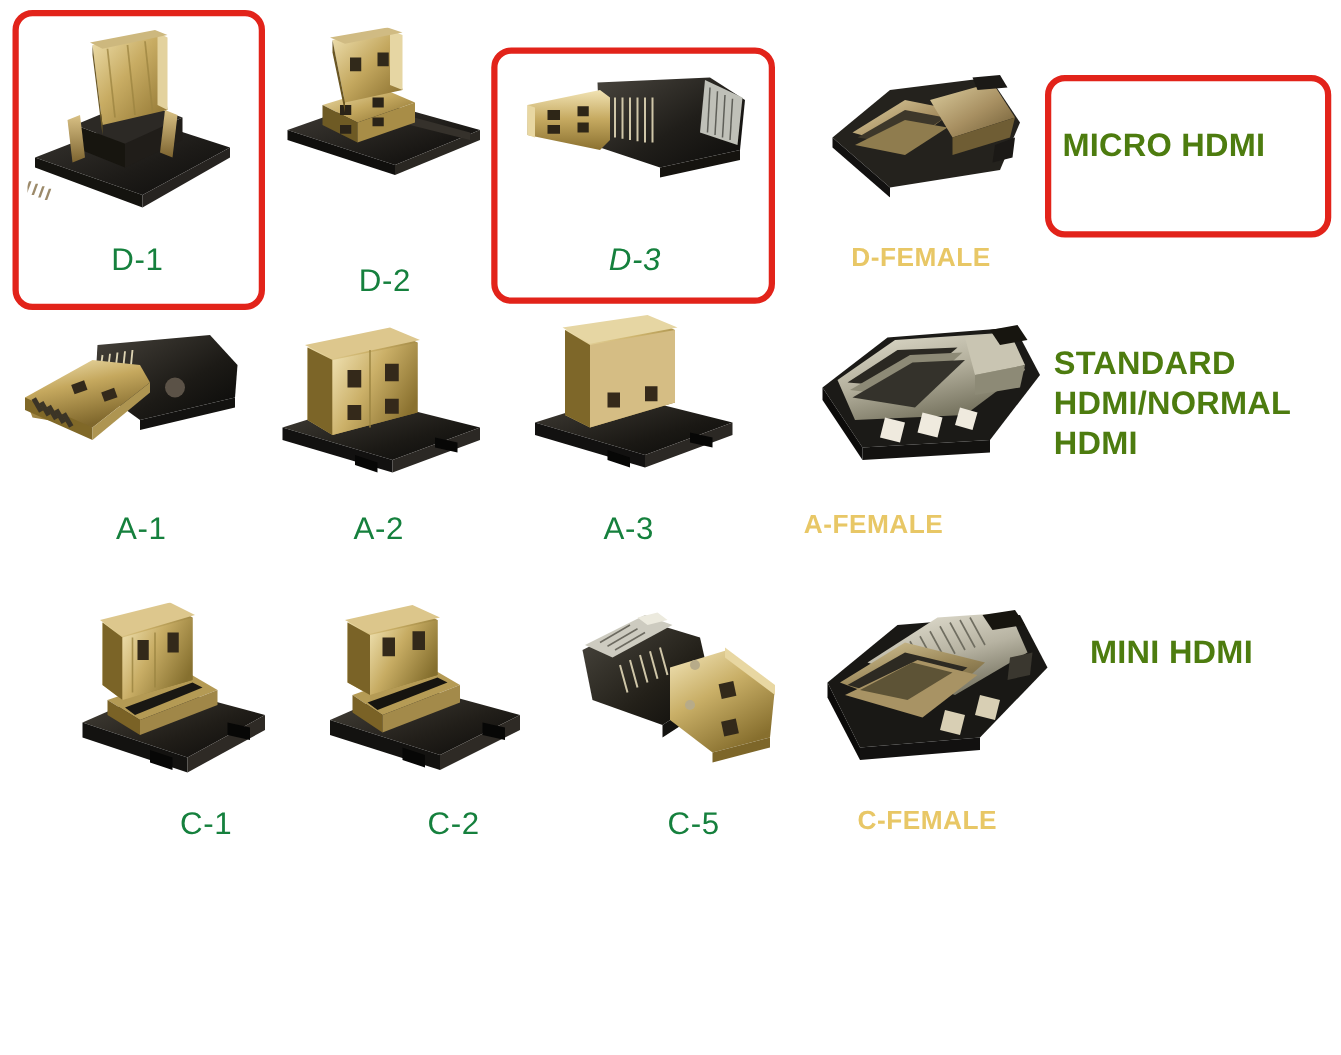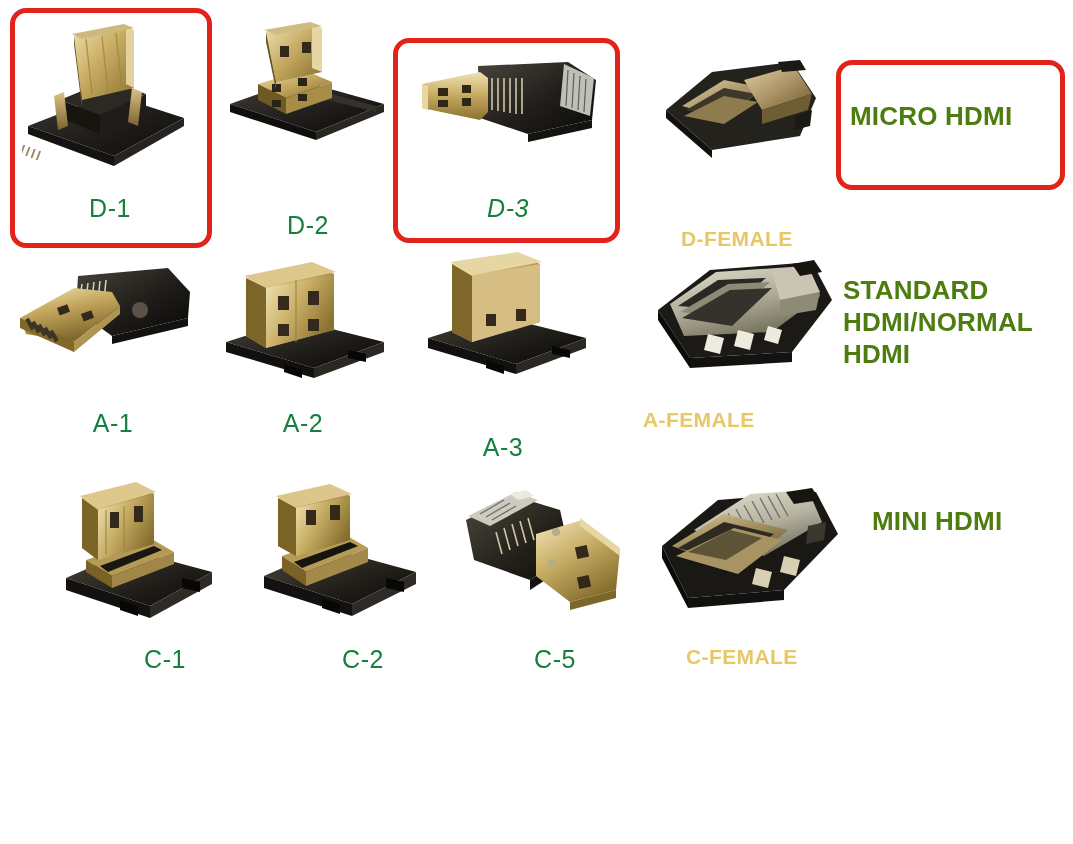--- a/index.html
+++ b/index.html
@@ -219,21 +219,21 @@
       <polygon points="22,48 64,22 104,30 64,60" fill="url(#goldF1)"></polygon>
       <polygon points="26,52 64,30 96,36 64,58" fill="#3d372a"></polygon>
       <polygon points="24,58 64,38 98,44 64,66" fill="#8f7c4e"></polygon>
 
       <polygon points="84,22 134,8 152,36 102,52" fill="url(#goldF1)"></polygon>
       <polygon points="102,52 152,36 148,52 102,66" fill="#6f5d34"></polygon>
       <polygon points="118,4 140,2 146,12 122,14" fill="#1b1916"></polygon>
       <polygon points="136,58 152,52 150,68 134,72" fill="#1b1916"></polygon>
     </svg>
   </div>
-  <div class="female-label" style="left:681px;top:195px;margin-top:32px;">D-FEMALE</div>
+  <div class="female-label" style="left:681px;top:195px;">D-FEMALE</div>
 
   <div class="redbox" style="left:836px;top:60px;width:229px;height:130px;"></div>
   <div class="cat-label" style="left:850px;top:100px;">MICRO HDMI</div>
 
   <div class="conn" style="left:16px;top:262px;">
     <svg width="178" height="114" viewBox="0 0 178 114">
       <defs>
         <linearGradient id="goldA1" x1="0" y1="0" x2="0.4" y2="1">
           <stop offset="0%" stop-color="#f2e4b6"></stop>
             <stop offset="45%" stop-color="#c5a85e"></stop>
@@ -339,21 +339,21 @@
       <polygon points="28,12 96,2 116,12 116,70 48,90 28,80" fill="url(#goldA3)"></polygon>
       <polygon points="28,12 28,80 48,90 48,24" fill="#7e6729"></polygon>
       <polygon points="48,24 116,12 116,70 48,90" fill="#d5bd84"></polygon>
       <polygon points="26,10 94,0 118,10 48,23" fill="#e6d6a3"></polygon>
       <g fill="#35291a">
         <rect x="62" y="62" width="10" height="12"></rect>
         <rect x="92" y="57" width="10" height="12"></rect>
       </g>
     </svg>
   </div>
-  <div class="part-label" style="left:448px;top:409px;width:110px;margin-top:24px;">A-3</div>
+  <div class="part-label" style="left:448px;top:409px;width:110px;">A-3</div>
 
   <div class="conn" style="left:654px;top:256px;">
     <svg width="182" height="120" viewBox="0 0 182 120">
       <defs>
         <linearGradient id="silA" x1="0" y1="0" x2="0.5" y2="1">
           <stop offset="0%" stop-color="#e3e0d0"></stop>
             <stop offset="55%" stop-color="#b3af9c"></stop>
           <stop offset="100%" stop-color="#76735f"></stop>
         </linearGradient>
       </defs>

